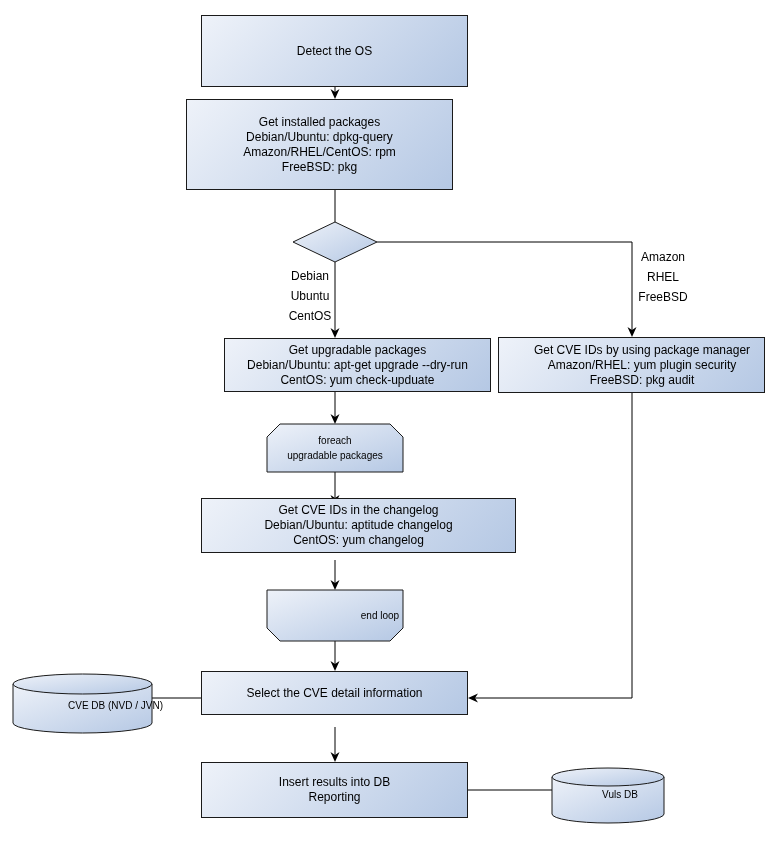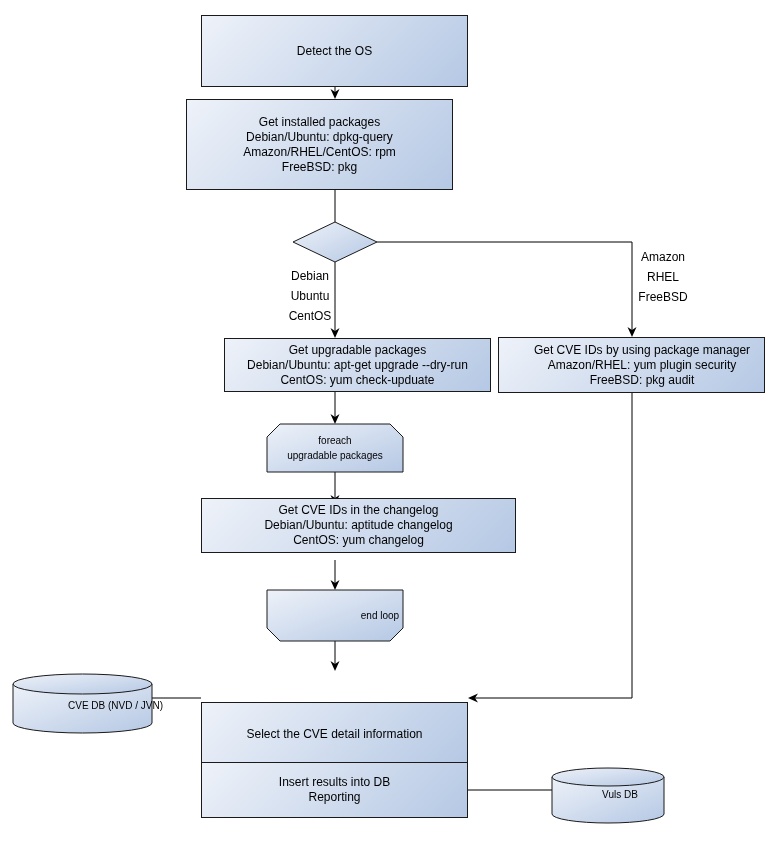--- a/index.html
+++ b/index.html
@@ -114,21 +114,21 @@
 CentOS: yum check-upduate</div>
 
   <div class="node" style="left:498px; top:337px; width:267px; height:56px;padding-left:21px;">Get CVE IDs by using package manager
 Amazon/RHEL: yum plugin security
 FreeBSD: pkg audit</div>
 
   <div class="node" style="left:201px; top:498px; width:315px; height:55px;">Get CVE IDs in the changelog
 Debian/Ubuntu: aptitude changelog
 CentOS: yum changelog</div>
 
-  <div class="node" style="left:201px; top:702px; width:267px; height:64px;">Select the CVE detail information</div>
+  <div class="node" style="left:201px; top:671px; width:267px; height:44px;">Select the CVE detail information</div>
 
   <div class="node" style="left:201px; top:762px; width:267px; height:56px;">Insert results into DB
 Reporting</div>
 
   <div class="overlay" style="left:267px; top:424px; width:136px; height:48px;">foreach
 upgradable packages</div>
 
   <div class="overlay" style="left:267px; top:590px; width:136px; height:51px;margin-left:45px;">end loop</div>
 
   <div class="overlay" style="left:13px; top:678px; width:139px; height:55px;margin-left:33px;">CVE DB (NVD / JVN)</div>

